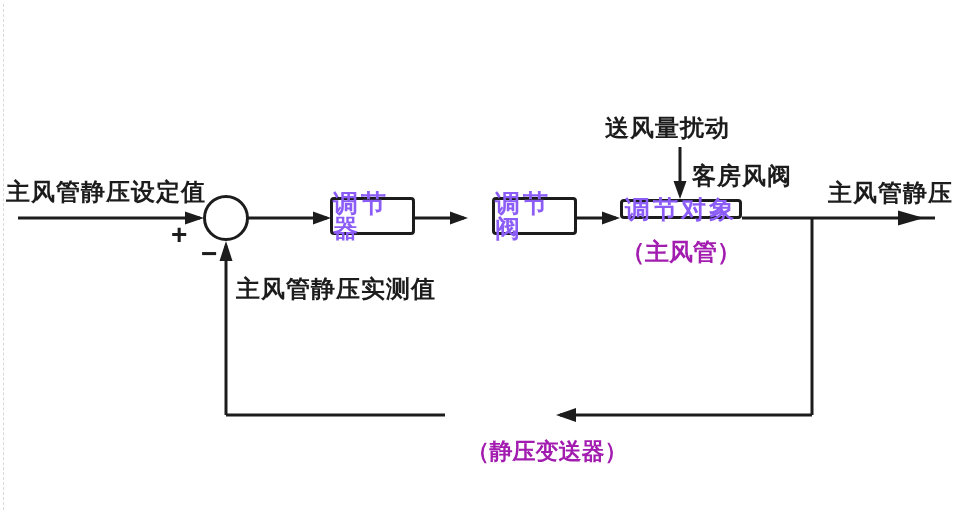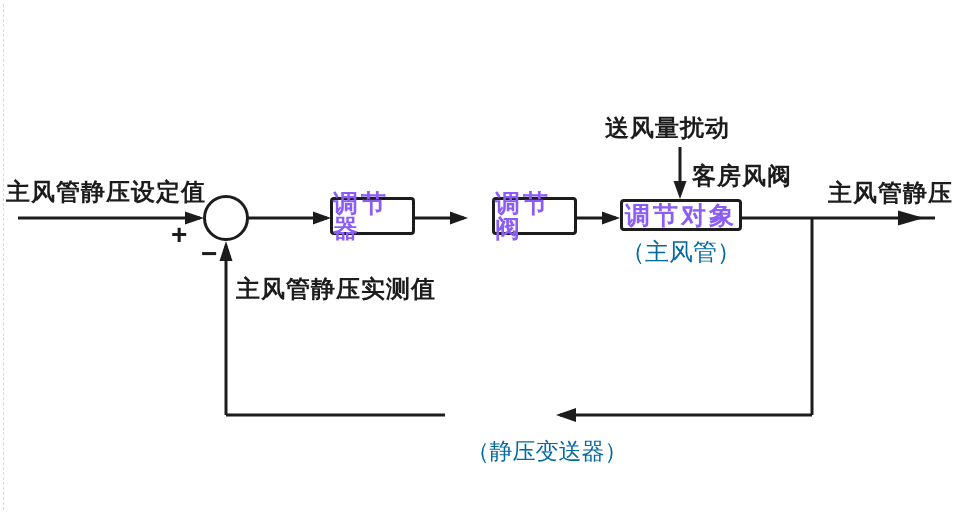--- a/index.html
+++ b/index.html
@@ -48,25 +48,25 @@
     justify-content: center;
     font-size: 25px;
     font-weight: 700;
     letter-spacing: 3px;
     line-height: 1;
     color: #8b5cf6;
   }
   .caption {
     position: absolute;
     font-size: 23px;
-    font-weight: 400;
+    font-weight: 700;
     text-align: center;
     white-space: nowrap;
     line-height: 1;
-    color: #0369a1;
+    color: #a21caf;
   }
   .scan-edge {
     position: absolute;
     left: 3px;
     top: 4px;
     width: 0;
     height: 506px;
     border-left: 1px dashed #c9c9c9;
     opacity: 0.7;
   }
@@ -130,21 +130,21 @@
   <div class="label" style="left:692px; top:164px;">客房风阀</div>
 
   <div class="block" style="left:330px; top:197px; width:85px; height:38px;">
     <span>调节器</span>
   </div>
 
   <div class="block" style="left:468px; top:197px; width:85px; height:38px;margin-left:24px;">
     <span>调节阀</span>
   </div>
 
-  <div class="block" style="left:620px; top:199px; width:122px; height:32px;">
+  <div class="block" style="left:620px; top:199px; width:122px; height:20px;">
     <span>调节对象</span>
   </div>
 
   <div class="caption" style="left:620px; top:240px; width:122px; font-size:24px;">（主风管）</div>
 
 
   <div class="caption" style="left:416px; top:440px; width:166px;margin-left:48px;">（静压变送器）</div>
 
 </div>
 

